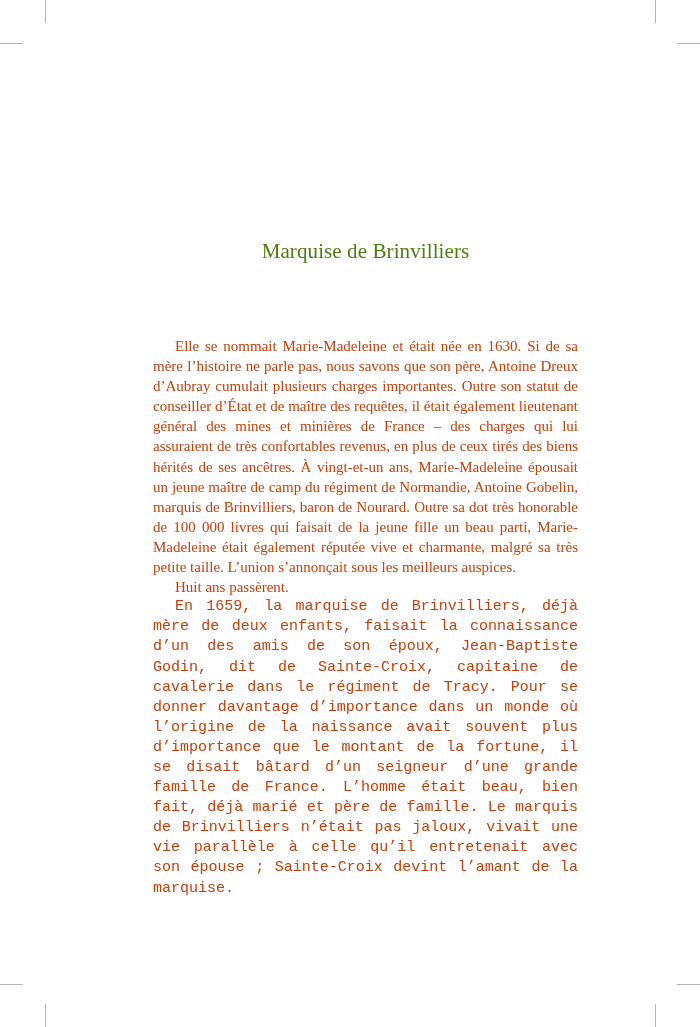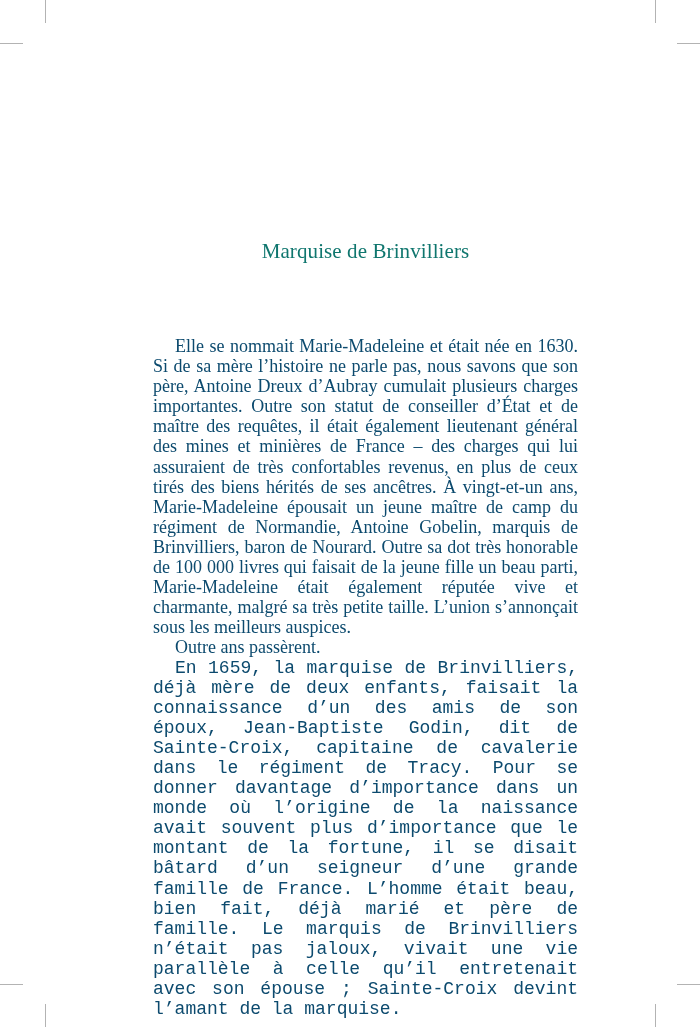--- a/index.html
+++ b/index.html
@@ -45,39 +45,39 @@
   .chapter-title {
     position: absolute;
     top: 238px;
     left: 0;
     width: 425px;
     text-align: center;
     font-size: 21px;
     line-height: 26px;
     font-weight: normal;
     letter-spacing: 0.1px;
-    color: #0f766e;
+    color: #4d7c0f;
     margin: 0;
   }
 
   .body-text {
     position: absolute;
     top: 336px;
     left: 0;
     width: 425px;
   }
 
   .body-text p {
     margin: 0;
-    font-size: 18px;
+    font-size: 15px;
     line-height: 20.1px;
     text-align: justify;
     text-justify: inter-word;
     text-indent: 22px;
-    color: #0c4a6e;
+    color: #c2410c;
     hyphens: none;
   }
 
   
   .body-text p:last-child {
     text-align: justify;
     font-family: Liberation Mono, monospace;
   }
 </style>
 </head>
@@ -91,17 +91,17 @@
 <div class="crop-mark crop-h crop-bl-h"></div>
 <div class="crop-mark crop-v crop-br-v"></div>
 <div class="crop-mark crop-h crop-br-h"></div>
 
 <div class="page">
 
   <h1 class="chapter-title">Marquise de Brinvilliers</h1>
 
   <div class="body-text">
     <p>Elle se nommait Marie-Madeleine et était née en 1630. Si de sa mère l’histoire ne parle pas, nous savons que son père, Antoine Dreux d’Aubray cumulait plusieurs charges importantes. Outre son statut de conseiller d’État et de maître des requêtes, il était également lieutenant général des mines et minières de France – des charges qui lui assuraient de très confortables revenus, en plus de ceux tirés des biens hérités de ses ancêtres. À vingt-et-un ans, Marie-Madeleine épousait un jeune maître de camp du régiment de Normandie, Antoine Gobelin, marquis de Brinvilliers, baron de Nourard. Outre sa dot très honorable de 100 000 livres qui faisait de la jeune fille un beau parti, Marie-Madeleine était également réputée vive et charmante, malgré sa très petite taille. L’union s’annonçait sous les meilleurs auspices.</p>
-    <p>Outre ans passèrent.</p>
+    <p>Huit ans passèrent.</p>
     <p>En 1659, la marquise de Brinvilliers, déjà mère de deux enfants, faisait la connaissance d’un des amis de son époux, Jean-Baptiste Godin, dit de Sainte-Croix, capitaine de cavalerie dans le régiment de Tracy. Pour se donner davantage d’importance dans un monde où l’origine de la naissance avait souvent plus d’importance que le montant de la fortune, il se disait bâtard d’un seigneur d’une grande famille de France. L’homme était beau, bien fait, déjà marié et père de famille. Le marquis de Brinvilliers n’était pas jaloux, vivait une vie parallèle à celle qu’il entretenait avec son épouse ; Sainte-Croix devint l’amant de la marquise.</p>
   </div>
 
 </div>
 
 </body></html>

